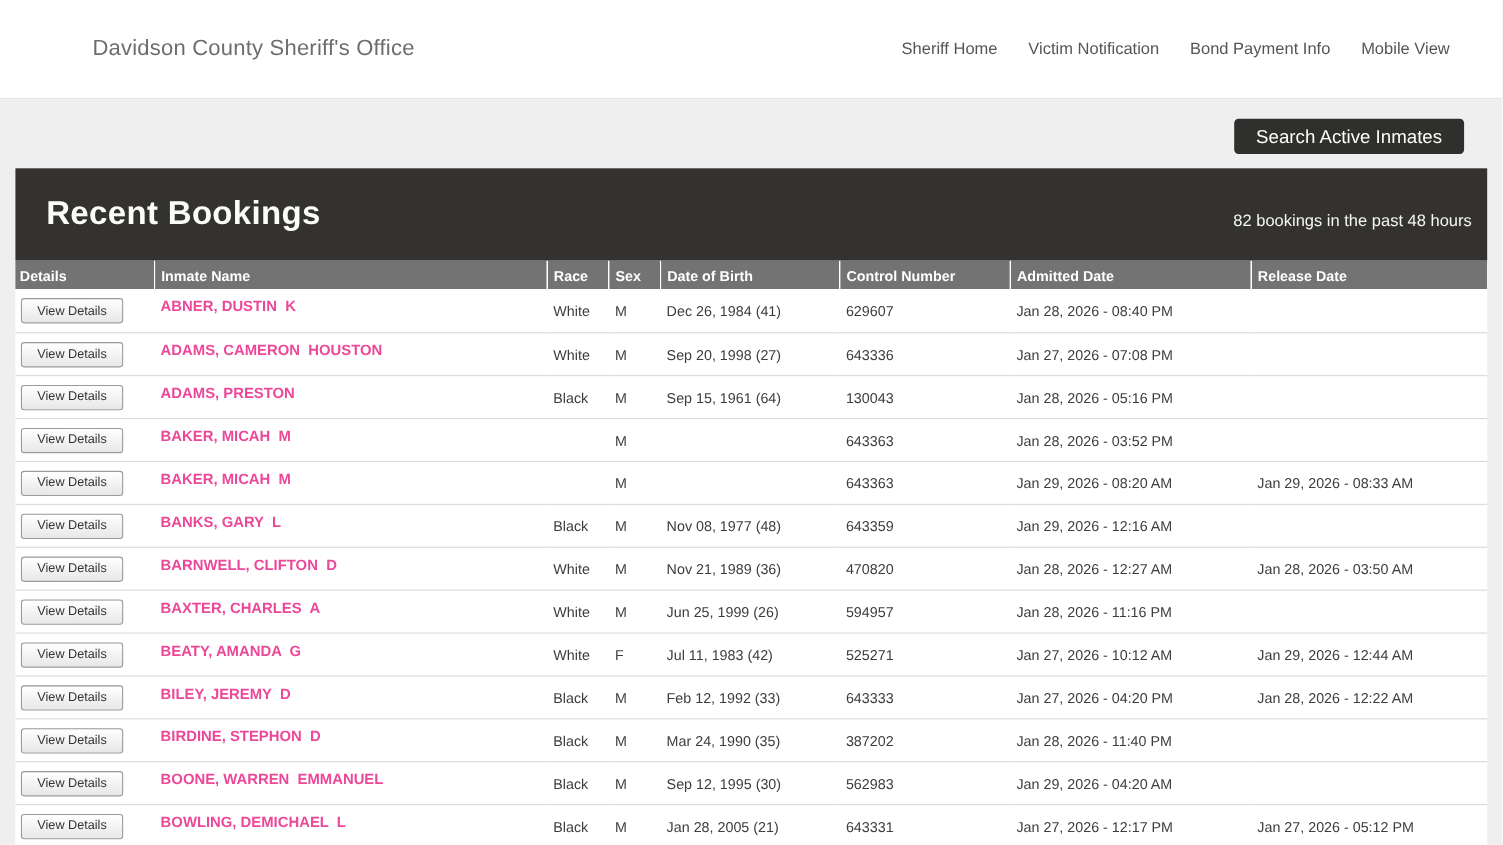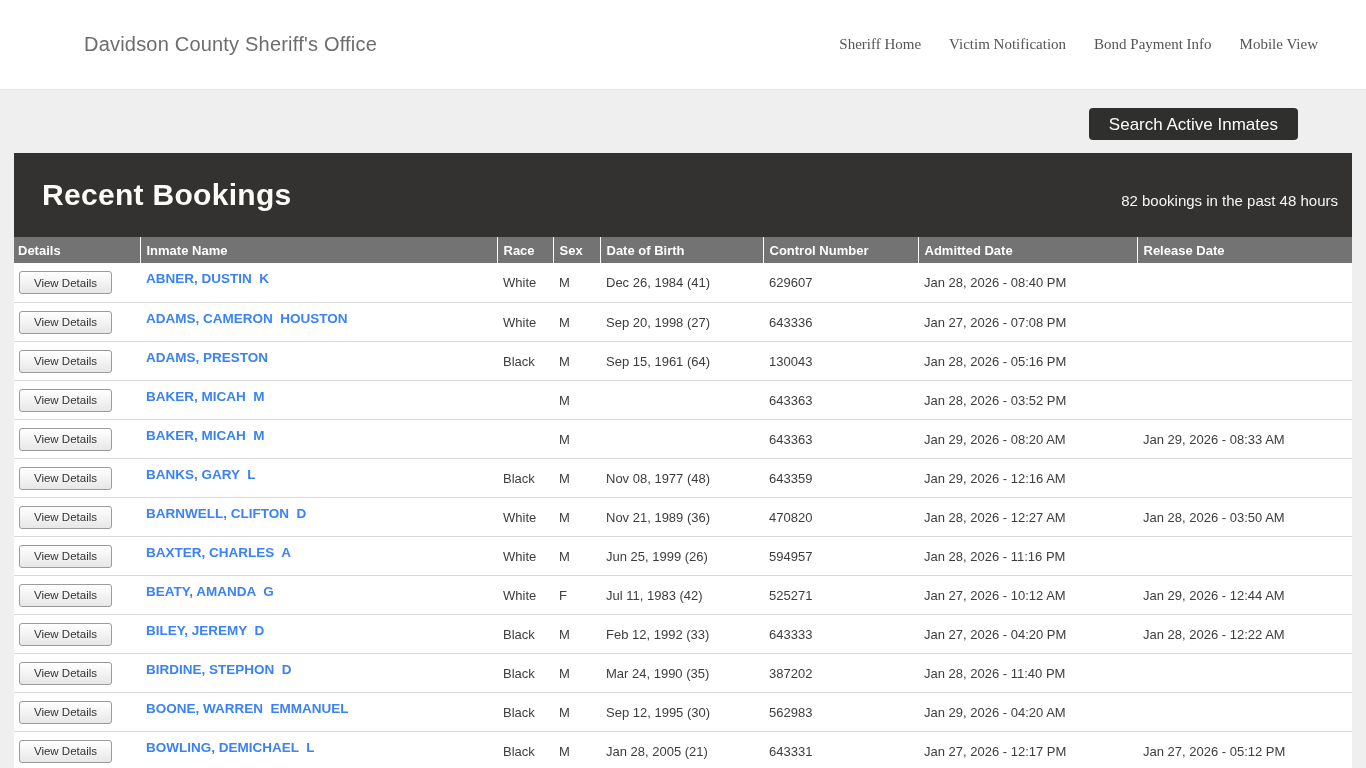--- a/index.html
+++ b/index.html
@@ -17,32 +17,32 @@
     justify-content: space-between;
     padding: 0 48px 0 84px;
     border-bottom: 1px solid #e6e6e6;
   }
   .brand {
     font-size: 20px;
     color: #6d6d6d;
     font-weight: 400;
     letter-spacing: 0.2px;
   }
-  .nav { display: flex; gap: 28px; font-family: Liberation Serif, serif; }
+  .nav { display: flex; gap: 28px; }
   .nav a {
     font-size: 15px;
     color: #555555;
     text-decoration: none;
     cursor: pointer;
   }
   
   .search-strip {
     display: flex;
     justify-content: flex-end;
-    padding: 18px 68px 0 0;
+    padding: 18px 35px 0 0;
   }
   .search-btn {
     background: #2f2f2e;
     color: #fdfdfb;
     font-size: 17px;
     font-family: inherit;
     border: none;
     border-radius: 4px;
     padding: 7px 20px;
     height: 32px;
@@ -101,21 +101,21 @@
     vertical-align: top;
     font-size: 13px;
     color: #3d3d3d;
     padding: 12px 6px 0 6px;
     white-space: nowrap;
     overflow: hidden;
   }
   td.c-details { padding: 8px 0 0 5px; }
   td.c-name {
     font-weight: bold;
-    color: #3b82f6;
+    color: #ec4899;
     font-size: 13.5px;
     padding-top: 8px;
     white-space: pre;
   }
   .view-btn {
     width: 93px;
     height: 23px;
     font-size: 11.5px;
     font-family: inherit;
     color: #333333;

